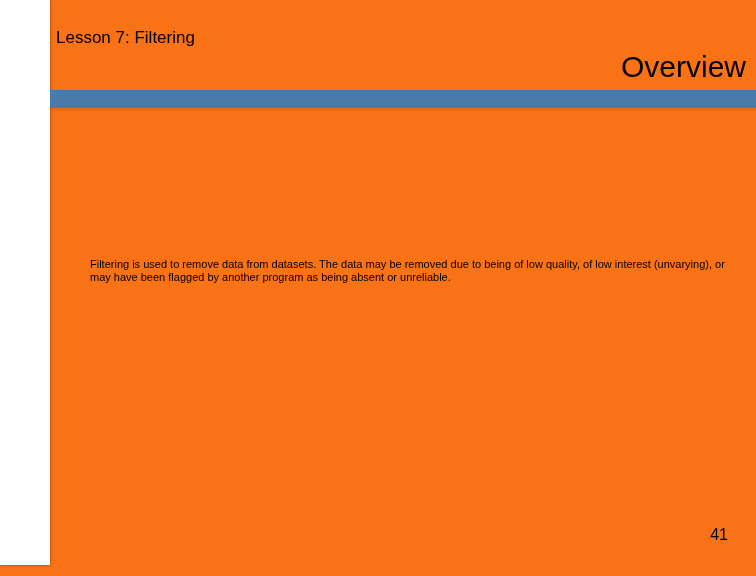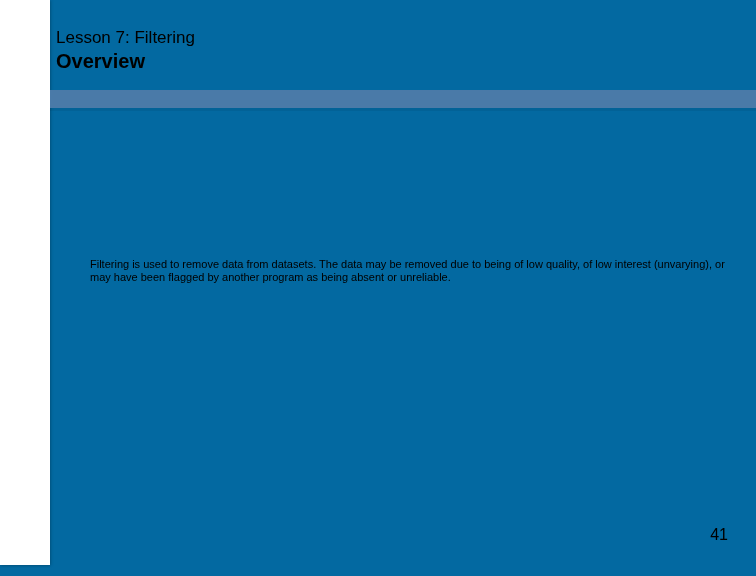--- a/index.html
+++ b/index.html
@@ -1,21 +1,21 @@
 <!DOCTYPE html>
 <html><head>
 <meta charset="utf-8">
 <style>
   * { margin: 0; padding: 0; box-sizing: border-box; }
   html, body { width: 756px; height: 576px; background: #ffffff; font-family: Arial, Helvetica, sans-serif; color: #000; }
   .slide {
     position: relative;
     width: 756px;
     height: 576px;
-    background: #0369a1;
+    background: #f97316;
   }
   .left-stripe {
     position: absolute;
     top: 0;
     left: 0;
     width: 50px;
     height: 565px;
     background: #ffffff;
     box-shadow: 1px 0 3px rgba(0,0,0,0.18), 0 1px 2px rgba(0,0,0,0.12);
   }
@@ -25,23 +25,24 @@
     left: 56px;
     right: 10px;
   }
   .kicker {
     font-size: 17px;
     font-weight: 400;
     line-height: 1.2;
     margin-bottom: 2px;
   }
   .title {
-    font-size: 20px;
-    font-weight: 700;
+    font-size: 30px;
+    font-weight: 400;
     line-height: 1.15;
+    text-align: right;
   }
   .divider {
     position: absolute;
     top: 90px;
     left: 50px;
     right: 0;
     height: 18px;
     background: #4a7aa8;
   }
   .divider::after {

